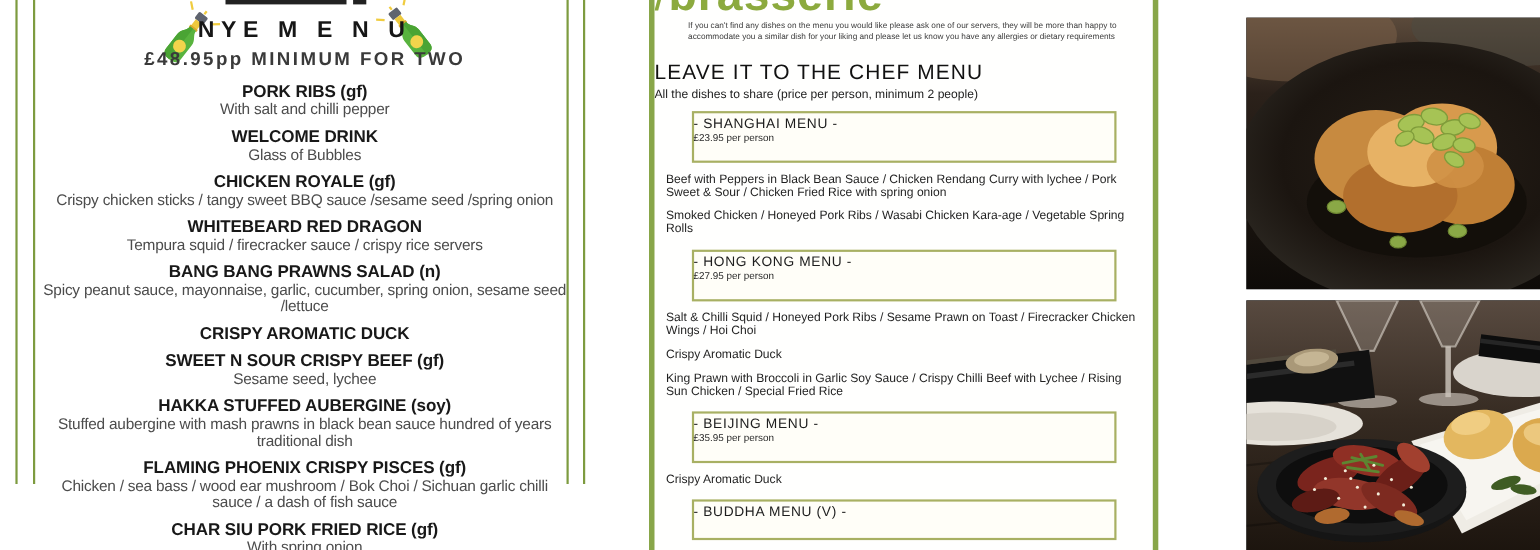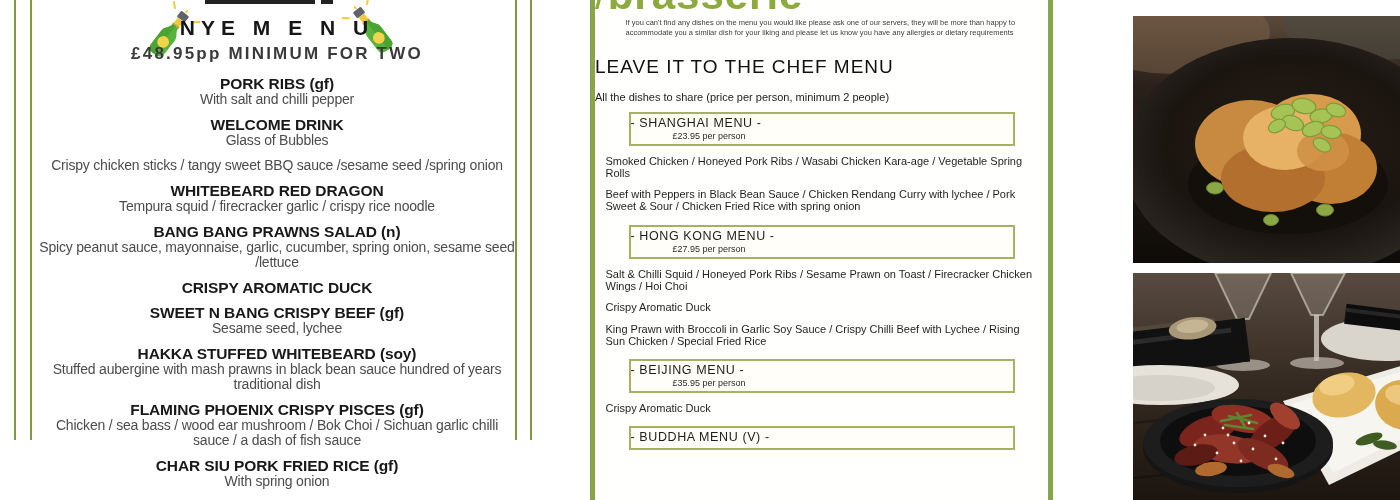--- a/index.html
+++ b/index.html
@@ -25,25 +25,25 @@
   .bottle-right{left:348px;top:-2px;transform:scaleX(-1) rotate(38deg);}
   
   .chef-panel{position:absolute;left:590px;top:0;width:463px;height:500px;background:#fffffe;
     border-left:5px solid #88a649;border-right:5px solid #88a649;box-sizing:border-box;
     text-align:left;color:#1f1f1f;overflow:hidden;}
   .logo-clip{height:13px;overflow:hidden;}
   .logo-text{display:block;font-size:42px;font-weight:bold;letter-spacing:1px;color:#8caa3e;margin-top:-29px;}
   .logo-mark{font-weight:normal;}
   .disclaimer{margin:5px auto 0;width:392px;font-size:7.5px;line-height:1.3;color:#3c3c3c;}
   .chef-title{margin-top:18px;font-size:19px;letter-spacing:1px;color:#111;}
-  .chef-subtitle{margin-top:13px;font-size:11px;color:#222;}
-  .section-box{margin:12px auto 0;width:386px;border:2px solid #a8b063;background:#fffef8;padding:2px 0 3px;box-sizing:border-box;}
+  .chef-subtitle{margin-top:2px;font-size:11px;color:#222;}
+  .section-box{margin:12px auto 0;width:386px;border:2px solid #a8b063;background:#fffef8;padding:2px 0 16px;box-sizing:border-box;}
   .chef-section:first-child .section-box{margin-top:9px;}
   .section-title{font-size:12.5px;letter-spacing:0.6px;color:#1d1d1d;line-height:15px;}
-  .section-price{font-size:9px;color:#2a2a2a;line-height:10px;margin-left:42px;}
+  .section-price{font-size:9px;color:#2a2a2a;line-height:10px;}
   .course{margin:9px auto 0;max-width:432px;font-size:11px;line-height:12.3px;color:#1f1f1f;}
   
   .photo{position:absolute;left:1093px;width:307px;overflow:hidden;background:#111;}
   .photo-top{top:0;height:247px;}
   .photo-bottom{top:257px;height:243px;}
   .photo svg{display:block;}
 </style>
 </head>
 <body>
 
@@ -87,39 +87,40 @@
     <div class="nye-items" id="nye-items">
         <div class="nye-item">
           <div class="nye-item-name">PORK RIBS (gf)</div>
           <div class="nye-item-desc">With salt and chilli pepper</div>
         </div>
         <div class="nye-item">
           <div class="nye-item-name">WELCOME DRINK</div>
           <div class="nye-item-desc">Glass of Bubbles</div>
         </div>
         <div class="nye-item">
+          <div class="nye-item-name">CHICKEN ROYALE (gf)</div>
           <div class="nye-item-desc">Crispy chicken sticks / tangy sweet BBQ sauce /sesame seed /spring onion</div>
         </div>
         <div class="nye-item">
           <div class="nye-item-name">WHITEBEARD RED DRAGON</div>
-          <div class="nye-item-desc">Tempura squid / firecracker garlic / crispy rice noodle</div>
+          <div class="nye-item-desc">Tempura squid / firecracker sauce / crispy rice servers</div>
         </div>
         <div class="nye-item">
           <div class="nye-item-name">BANG BANG PRAWNS SALAD (n)</div>
           <div class="nye-item-desc">Spicy peanut sauce, mayonnaise, garlic, cucumber, spring onion, sesame seed /lettuce</div>
         </div>
         <div class="nye-item">
           <div class="nye-item-name">CRISPY AROMATIC DUCK</div>
         </div>
         <div class="nye-item">
-          <div class="nye-item-name">SWEET N BANG CRISPY BEEF (gf)</div>
+          <div class="nye-item-name">SWEET N SOUR CRISPY BEEF (gf)</div>
           <div class="nye-item-desc">Sesame seed, lychee</div>
         </div>
         <div class="nye-item">
-          <div class="nye-item-name">HAKKA STUFFED WHITEBEARD (soy)</div>
+          <div class="nye-item-name">HAKKA STUFFED AUBERGINE (soy)</div>
           <div class="nye-item-desc">Stuffed aubergine with mash prawns in black bean sauce hundred of years traditional dish</div>
         </div>
         <div class="nye-item">
           <div class="nye-item-name">FLAMING PHOENIX CRISPY PISCES (gf)</div>
           <div class="nye-item-desc">Chicken / sea bass / wood ear mushroom / Bok Choi / Sichuan garlic chilli sauce / a dash of fish sauce</div>
         </div>
         <div class="nye-item">
           <div class="nye-item-name">CHAR SIU PORK FRIED RICE (gf)</div>
           <div class="nye-item-desc">With spring onion</div>
         </div>
@@ -133,22 +134,22 @@
   </div>
   <p class="disclaimer">If you can't find any dishes on the menu you would like please ask one of our servers, they will be more than happy to accommodate you a similar dish for your liking and please let us know you have any allergies or dietary requirements</p>
   <div class="chef-title">LEAVE IT TO THE CHEF MENU</div>
   <div class="chef-subtitle">All the dishes to share (price per person, minimum 2 people)</div>
   <div id="chef-sections">
       <div class="chef-section">
         <div class="section-box">
           <div class="section-title">- SHANGHAI MENU -</div>
           <div class="section-price">£23.95 per person</div>
         </div>
+        <p class="course">Beef with Peppers in Black Bean Sauce / Chicken Rendang Curry with lychee / Pork Sweet &amp; Sour / Chicken Fried Rice with spring onion</p>
         <p class="course">Smoked Chicken / Honeyed Pork Ribs / Wasabi Chicken Kara-age / Vegetable Spring Rolls</p>
-        <p class="course">Beef with Peppers in Black Bean Sauce / Chicken Rendang Curry with lychee / Pork Sweet &amp; Sour / Chicken Fried Rice with spring onion</p>
       </div>
       <div class="chef-section">
         <div class="section-box">
           <div class="section-title">- HONG KONG MENU -</div>
           <div class="section-price">£27.95 per person</div>
         </div>
         <p class="course">Salt &amp; Chilli Squid / Honeyed Pork Ribs / Sesame Prawn on Toast / Firecracker Chicken Wings / Hoi Choi</p>
         <p class="course">Crispy Aromatic Duck</p>
         <p class="course">King Prawn with Broccoli in Garlic Soy Sauce  / Crispy Chilli Beef with Lychee / Rising Sun Chicken / Special Fried Rice</p>
       </div>

